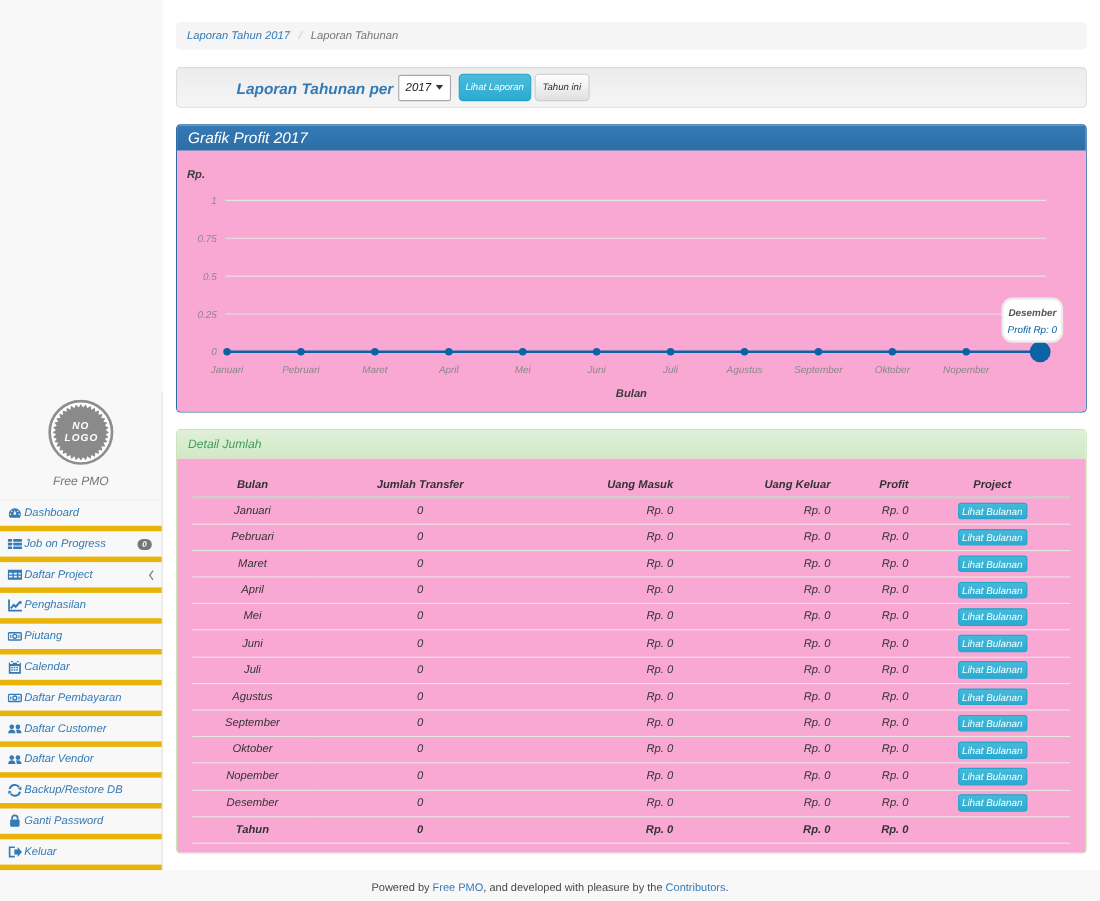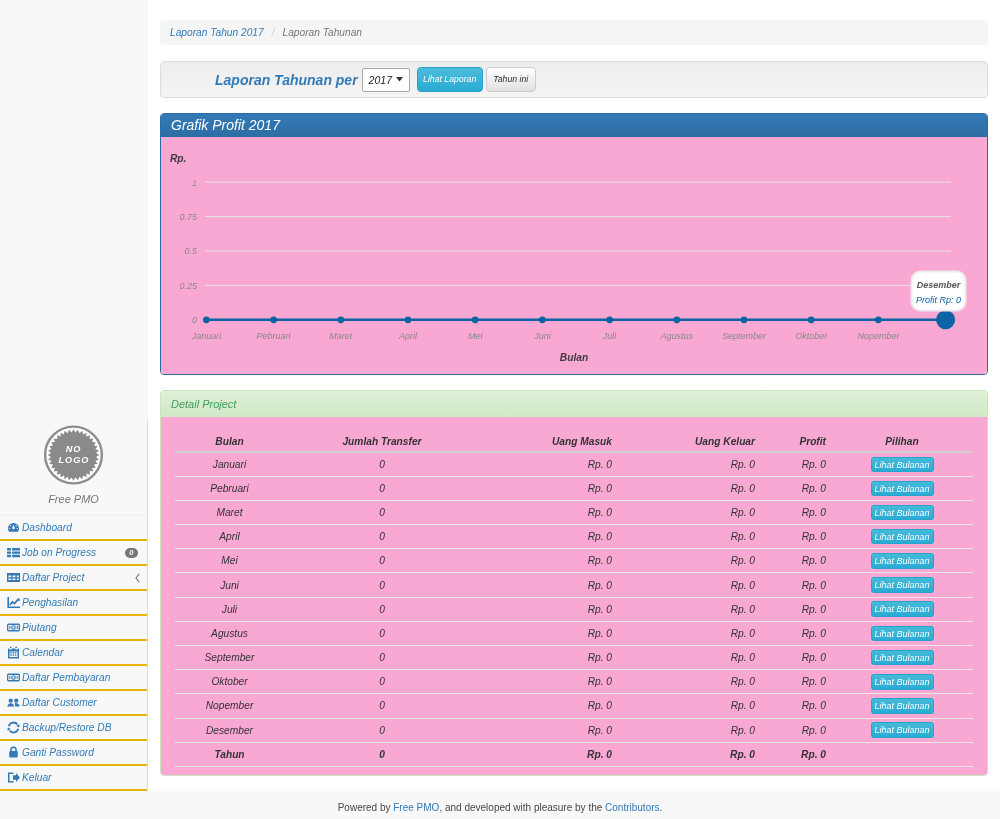--- a/index.html
+++ b/index.html
@@ -3,21 +3,21 @@
 <style>
 * { box-sizing: border-box; margin:0; padding:0; }
 html,body { width:1000px; overflow:hidden; }
 body { font-family:"Liberation Sans", sans-serif; font-size:10.2px; background:#f8f8f8; color:#333; }
 a { text-decoration:none; color:#337ab7; }
 .wrap { display:flex; min-height:783px; align-items:flex-end;font-style:italic; }
 aside { width:148px; border-right:1px solid #ddd; flex:0 0 148px; }
 .brand { text-align:center; padding-top:6px; }
 .brand .name { color:#757575; font-size:11px; margin-top:6px; }
 ul.menu { list-style:none; margin-top:10px; border-top:1px solid #f0f0f0; }
-.menu li { border-bottom:2px solid #eab308; }
+.menu li { border-bottom:5px solid #eab308; }
 .menu a { display:flex; align-items:center; padding:0 6px 0 7px; color:#337ab7; font-size:10.2px; height:23px; position:relative; white-space:nowrap; }
 .menu svg.ic { margin-right:2px; flex:0 0 13px; }
 .menu .badge { position:absolute; right:9px; top:6.5px; background:#777; color:#fff; font-size:7.5px; font-weight:bold; border-radius:6px; padding:0 4.5px; line-height:10.5px; height:10.5px; }
 .menu .chev { position:absolute; right:7px; top:7px; }
 main { flex:1; background:#fff; padding:20px 12px 0; min-width:0; }
 .breadcrumb { background:#f5f5f5; border-radius:4px; padding:0 10px; line-height:25px; margin-bottom:16px; color:#777; height:25px; }
 .breadcrumb .sep { color:#ccc; padding:0 8px; }
 .well { background:linear-gradient(to bottom,#ececec 0,#f5f5f5 100%); border:1px solid #dcdcdc; border-radius:4px; height:37px; margin-bottom:15px; display:flex; align-items:center; padding:0 6px; }
 .well label { font-weight:bold; color:#337ab7; font-size:14px; margin-right:6px;margin-left:48px; }
 .sel { display:inline-flex; align-items:center; justify-content:space-between; width:48px; height:24px; margin-left:-2px; background:#fff; border:1px solid #a9a9a9; border-radius:2px; padding:0 6px 0 6px; font-size:10.5px; color:#222; }
@@ -119,20 +119,30 @@
         </li>
     <li>
           <a href="#"><svg class="ic" width="14" height="13" viewBox="0 0 14 13">
               <g fill="#337ab7">
                 <circle cx="4" cy="4.6" r="2.3"></circle>
                 <path d="M.4 10.8c0-2 1.6-3.6 3.6-3.6s3.6 1.6 3.6 3.6z"></path>
                 <circle cx="10" cy="4.6" r="2.3"></circle>
                 <path d="M8.3 7.4c.5-.2 1.1-.3 1.7-.2 2 0 3.6 1.6 3.6 3.6H8.9"></path>
               </g>
             </svg>Daftar Customer</a>
+        </li>
+    <li>
+          <a href="#"><svg class="ic" width="14" height="13" viewBox="0 0 14 13">
+              <g fill="#337ab7">
+                <circle cx="4" cy="4.6" r="2.3"></circle>
+                <path d="M.4 10.8c0-2 1.6-3.6 3.6-3.6s3.6 1.6 3.6 3.6z"></path>
+                <circle cx="10" cy="4.6" r="2.3"></circle>
+                <path d="M8.3 7.4c.5-.2 1.1-.3 1.7-.2 2 0 3.6 1.6 3.6 3.6H8.9"></path>
+              </g>
+            </svg>Daftar Vendor</a>
         </li>
     <li>
           <a href="#"><svg class="ic" width="13" height="13" viewBox="0 0 13 13">
               <g fill="none" stroke="#337ab7" stroke-width="1.8">
                 <path d="M11.2 7.8A4.8 4.8 0 0 1 2.6 9.4"></path>
                 <path d="M1.8 5.2A4.8 4.8 0 0 1 10.4 3.6"></path>
               </g>
               <g fill="#337ab7">
                 <path d="M12.6 3.2l-.4 3.4-3-1.7z"></path>
                 <path d="M.4 9.8l.4-3.4 3 1.7z"></path>
@@ -212,39 +222,39 @@
         <text x="717.4" y="202">Nopember</text>
       </g>
       <text x="413" y="223.5" font-size="10.2" font-weight="bold" fill="#3c3c3c" text-anchor="middle">Bulan</text>
       <rect x="750.5" y="134.5" width="54" height="39" rx="9" fill="#fff" stroke="#ececec" stroke-width="2"></rect>
       <text x="777.5" y="150.5" font-size="9" font-weight="bold" fill="#555" text-anchor="middle">Desember</text>
       <text x="777.5" y="166" font-size="9" fill="#0b62a4" text-anchor="middle">Profit Rp: 0</text>
     </svg>
     </div>
   </div>
   <div class="panel panel-success">
-    <div class="ph">Detail Project</div>
+    <div class="ph">Detail Jumlah</div>
     <div class="pb">
     <table class="rpt">
     <colgroup>
               <col style="width:109px">
               <col style="width:196px">
               <col style="width:137px">
               <col style="width:143px">
               <col style="width:71px">
               <col style="width:142px">
             </colgroup>
     <thead>
               <tr>
                 <th class="c">Bulan</th>
                 <th class="c">Jumlah Transfer</th>
                 <th class="r">Uang Masuk</th>
                 <th class="r">Uang Keluar</th>
                 <th class="r">Profit</th>
-                <th class="c">Pilihan</th>
+                <th class="c">Project</th>
               </tr>
             </thead>
     <tbody>
     <tr>
                 <td class="c">Januari</td>
                 <td class="c">0</td>
                 <td class="r">Rp. 0</td>
                 <td class="r">Rp. 0</td>
                 <td class="r">Rp. 0</td>
                 <td class="c"><span class="btn-xs">Lihat Bulanan</span></td>

